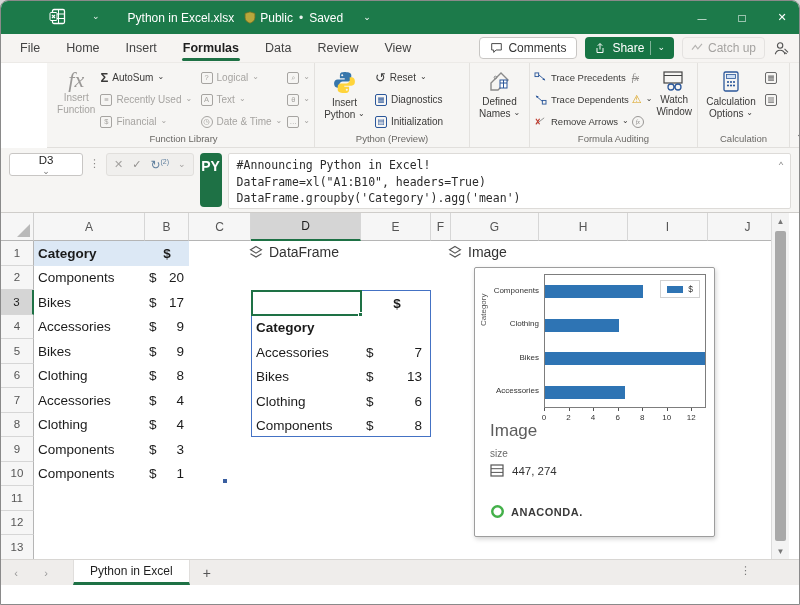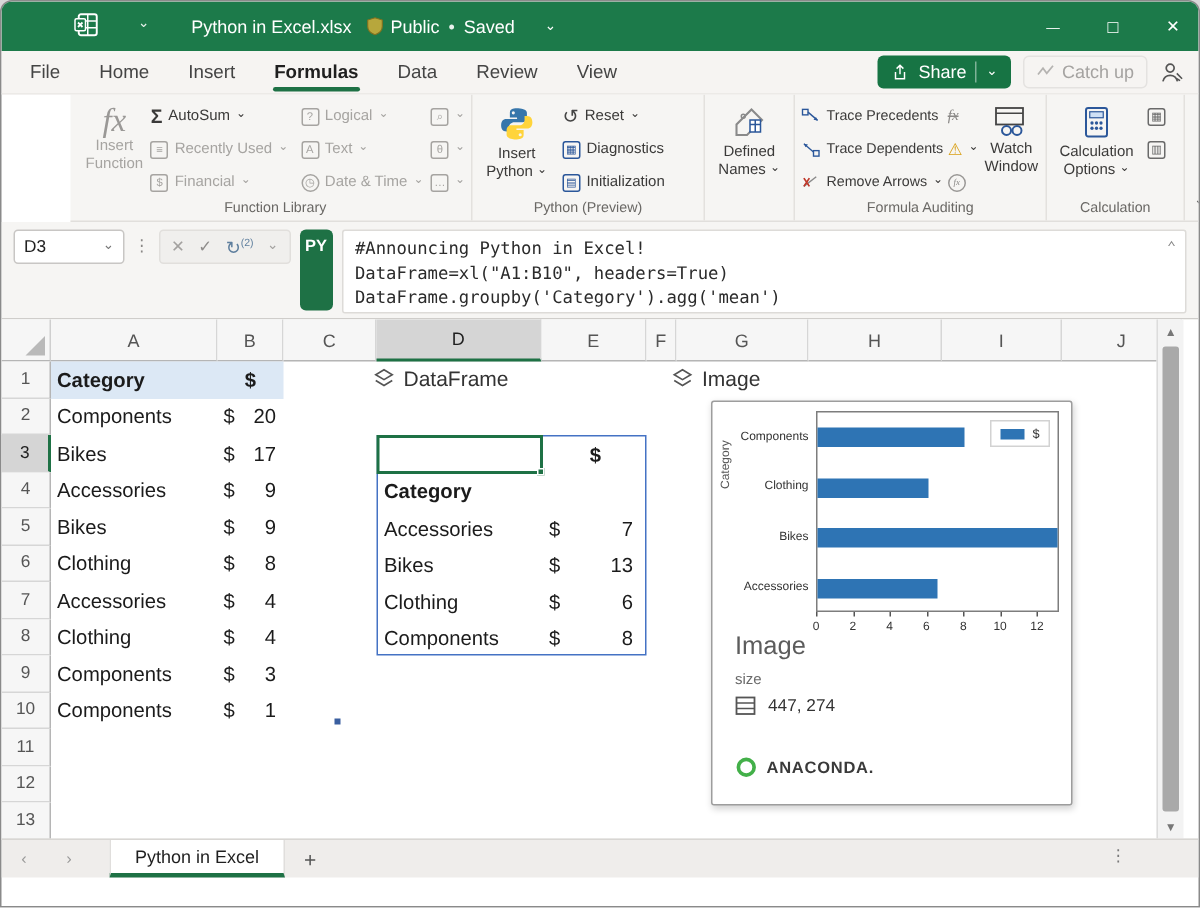--- a/index.html
+++ b/index.html
@@ -47,27 +47,27 @@
   .mini.round { border-radius:50%; }
   .sigma::before { content:"Σ"; font-size:13px; font-weight:bold; }
   .undo::before { content:"↺"; font-size:13px; color:#444; }
   .warn-ic::before { content:"⚠"; color:#d9a017; font-size:11px; }
   .fxsmall { font-family:"Liberation Serif",serif; font-style:italic; font-size:10px; color:#8a8886; }
   .caret2::after { content:"⌄"; font-size:8px; color:inherit; position:relative; top:-2px; }
   .ribbon-collapse { align-self:flex-end; margin:0 10px 6px 6px; color:#666; font-size:10px; }
 
   
   #formulabar { height:65px; background:#f6f5f3; display:flex; align-items:flex-start; padding:5px 8px 4px 8px; gap:6px; border-bottom:1px solid #cfcdca; }
-  #namebox { width:74px; height:23px; background:#fff; border:1px solid #c8c6c4; border-radius:3px; display:flex; align-items:center; justify-content:space-between; padding:0 6px; font-size:11.5px; color:#222; }
+  #namebox { width:74px; height:23px; background:#fff; border:1px solid #c8c6c4; border-radius:3px; display:flex; align-items:center; justify-content:space-between; padding:0 6px; font-size:11.5px; color:#222;flex-direction:column; }
   .fb-dots { color:#8a8886; font-size:11px; margin-top:4px; }
   .fb-icons { height:23px; display:flex; align-items:center; gap:9px; background:#f0efed; border:1px solid #e1dfdc; border-radius:3px; padding:0 7px; color:#a3a19f; font-size:11px; }
   .fb-icons .ok { color:#8f8d8b; }
   .refresh-n { color:#5f7f9e; font-size:12px; }
   .refresh-n sup { font-size:7px; }
-  #pybadge { width:22px; height:54px; background:#1e7145; border-radius:4px; color:#fff; font-size:11px; font-weight:bold; display:flex; justify-content:center; padding-top:5px; flex:none; }
+  #pybadge { width:22px; height:54px; background:#1e7145; border-radius:4px; color:#fff; font-size:14px; font-weight:bold; display:flex; justify-content:center; padding-top:5px; flex:none; }
   #codearea { flex:1; height:56px; background:#fff; border:1px solid #dddbd8; border-radius:2px; padding:3px 18px 3px 8px; font-family:"DejaVu Sans Mono",monospace; font-size:11.5px; color:#2b2b2b; line-height:16.5px; position:relative; overflow:hidden; white-space:pre; }
   .code-collapse { position:absolute; right:6px; top:4px; color:#888; font-size:10px; }
 
   
   #grid { position:relative; height:346px; background:#fff; }
   #corner { position:absolute; left:0; top:0; width:33px; height:28px; background:#f6f6f6; border-right:1px solid #cfcfcf; border-bottom:1px solid #b5b5b5; }
   #corner::after { content:""; position:absolute; right:3px; bottom:3px; border-left:13px solid transparent; border-bottom:13px solid #b9b9b9; }
   #colheaders { position:absolute; left:33px; top:0; height:28px; display:flex; }
   .colh { height:28px; border-right:1px solid #d6d6d6; border-bottom:1px solid #b5b5b5; background:#f6f6f6; color:#555; font-size:12px; display:flex; align-items:center; justify-content:center; }
   .colh.sel { background:#d5d5d5; color:#1f1f1f; border-bottom:2px solid #1e7145; }
@@ -156,20 +156,26 @@
     <div id="menutabs" style="display:flex; margin-left:6px;">
         <div class="mtab">File</div>
         <div class="mtab">Home</div>
         <div class="mtab">Insert</div>
         <div class="mtab active">Formulas</div>
         <div class="mtab">Data</div>
         <div class="mtab">Review</div>
         <div class="mtab">View</div>
       </div>
     <div class="menu-right">
+      <div class="btn-comments">
+        <svg width="13" height="12" viewBox="0 0 16 15">
+            <path d="M2 2h12v8H7.5L4.5 13v-3H2z" fill="none" stroke="#444" stroke-width="1.2"></path>
+          </svg>
+        <span>Comments</span>
+      </div>
       <div class="btn-share">
         <svg width="12" height="12" viewBox="0 0 16 16">
             <path d="M8 10V2.5M5 5l3-3 3 3M4 8v6h8V8" fill="none" stroke="#fff" stroke-width="1.3"></path>
           </svg>
         <span>Share</span>
         <span class="sh-sep"></span>
         <span class="caret"></span>
       </div>
       <div class="btn-catchup">
         <svg width="12" height="10" viewBox="0 0 14 12">

